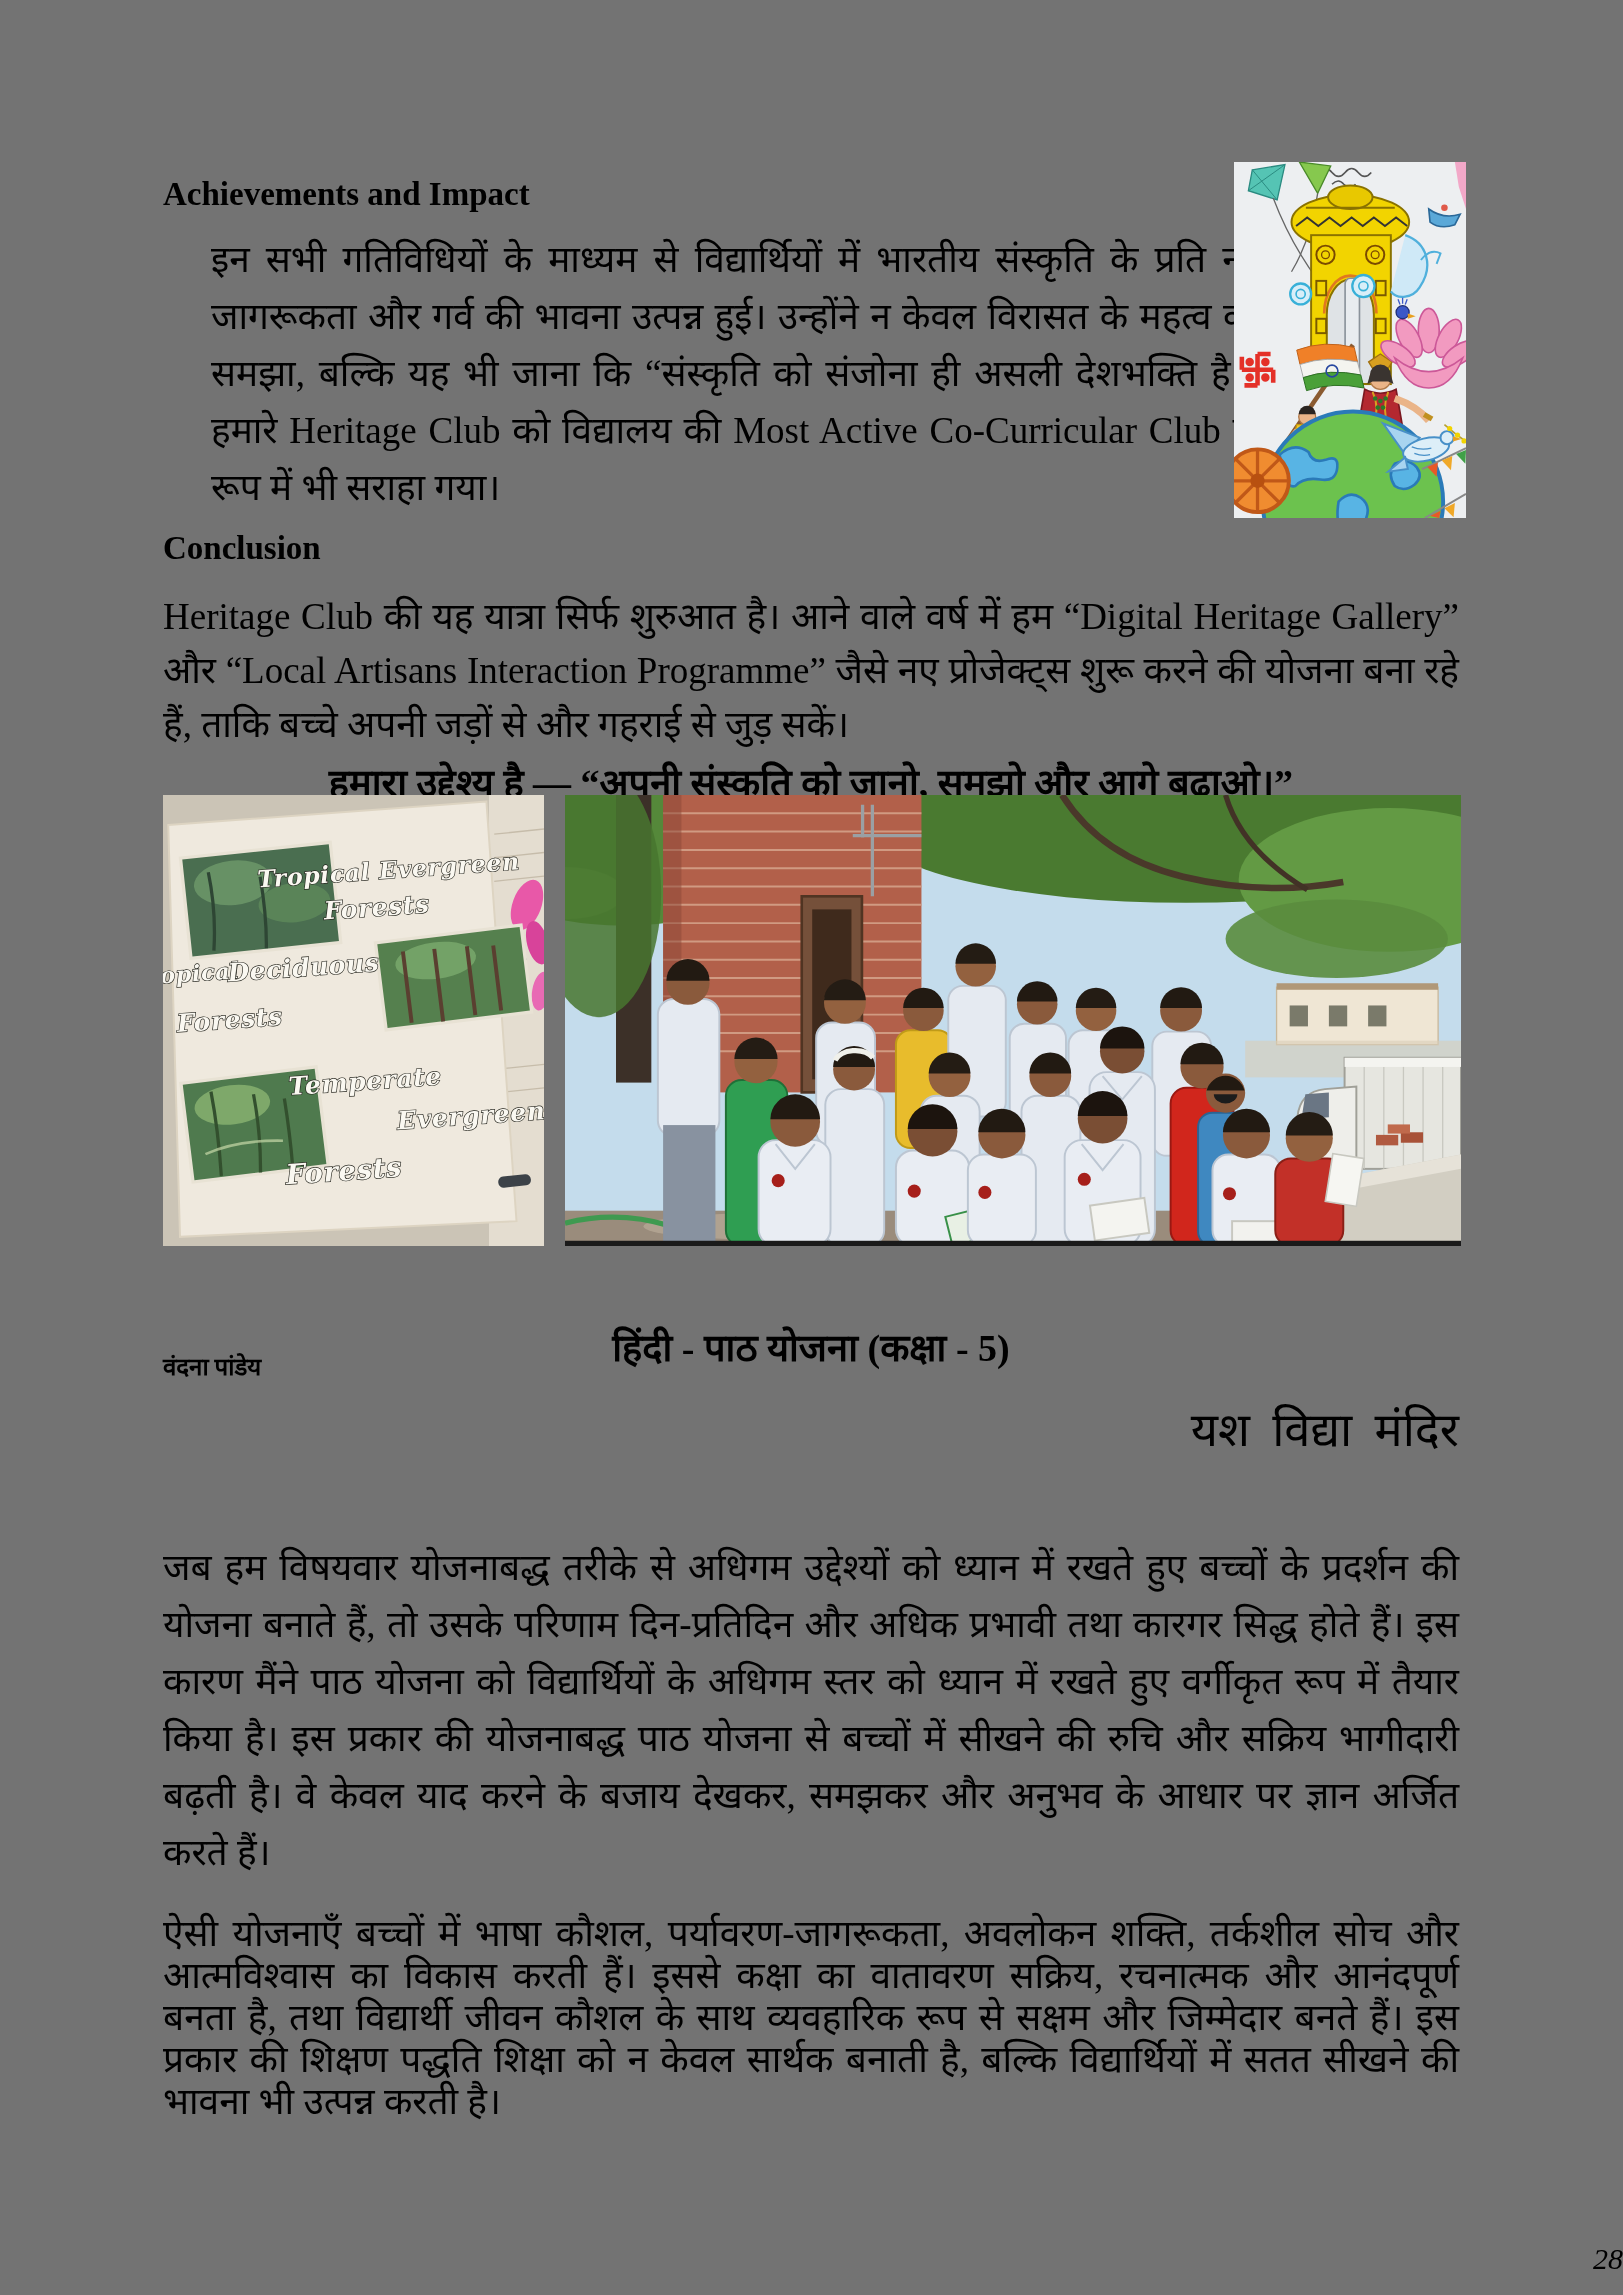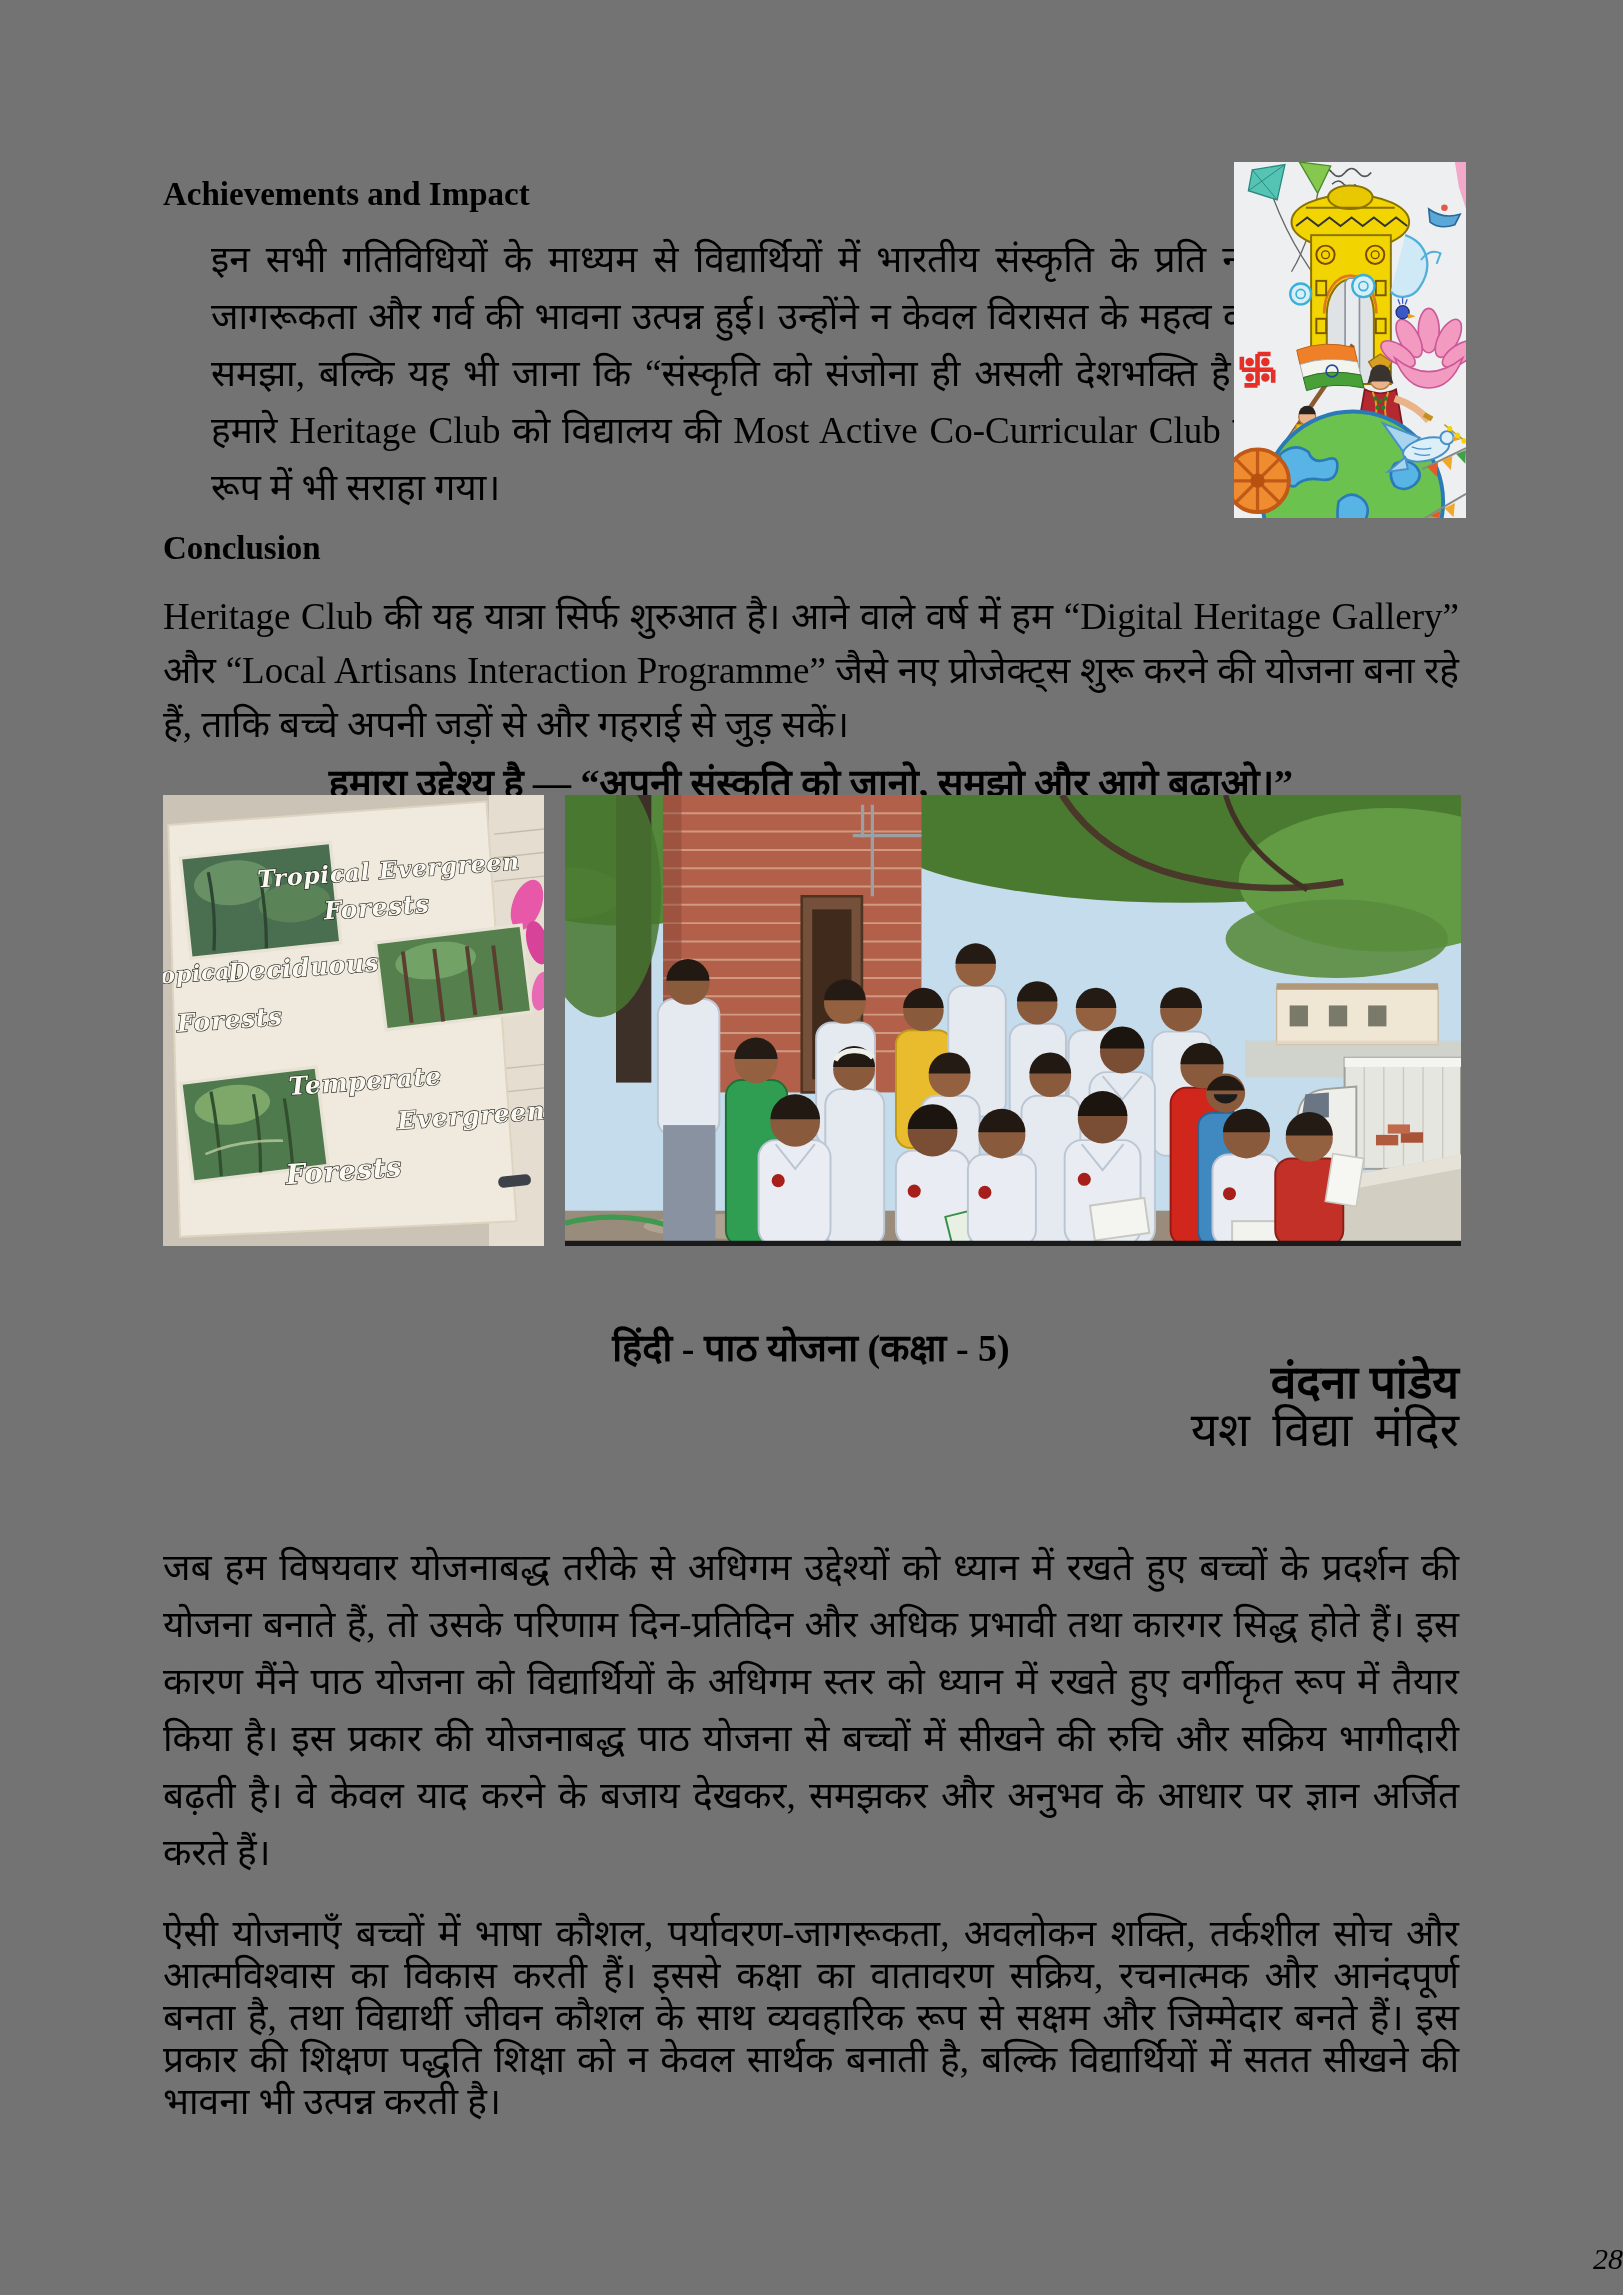--- a/index.html
+++ b/index.html
@@ -9,21 +9,21 @@
   .abs{position:absolute;}
   #h1{left:163px;top:149px;font-size:33px;font-weight:bold;}
   #p1{left:163px;top:194px;width:1050px;font-size:37px;line-height:57px;text-align:justify;margin-left:48px;}
   #art{left:1234px;top:162px;width:232px;height:356px;}
   #h2{left:163px;top:506px;font-size:33px;font-weight:bold;margin-top:24px;}
   #p2{left:163px;top:553px;width:1296px;font-size:37px;line-height:54px;text-align:justify;}
   #motto{left:163px;top:717px;width:1296px;font-size:38px;font-weight:bold;text-align:center;}
   #photoL{left:163px;top:795px;width:381px;height:451px;}
   #photoR{left:565px;top:795px;width:896px;height:451px;}
   #title2{left:163px;top:1288px;width:1296px;font-size:38px;font-weight:bold;text-align:center;}
-  #author{left:163px;top:1349px;width:1296px;font-size:46px;font-weight:bold;text-align:right;}
+  #author{left:163px;top:1349px;width:1296px;font-size:24px;font-weight:bold;}
   #school{left:163px;top:1396px;width:1296px;font-size:47px;font-weight:normal;text-align:right;word-spacing:10.5px;}
   #h3{left:163px;top:1454px;font-size:37px;font-weight:bold;}
   #p3{left:163px;top:1502px;width:1296px;font-size:37px;line-height:57px;text-align:justify;}
   #p4{left:163px;top:1876px;width:1296px;font-size:37px;line-height:42px;text-align:justify;}
   #pageno{left:0;top:2242px;width:1623px;font-size:30px;font-style:italic;text-align:right;}
   svg{display:block;width:100%;height:100%;}
   .bubble{font-family:"DejaVu Serif",serif;font-style:italic;font-weight:bold;
           fill:#faf8f1;stroke:#26261f;stroke-width:2px;paint-order:stroke;letter-spacing:1px;}
 </style>
 </head>

